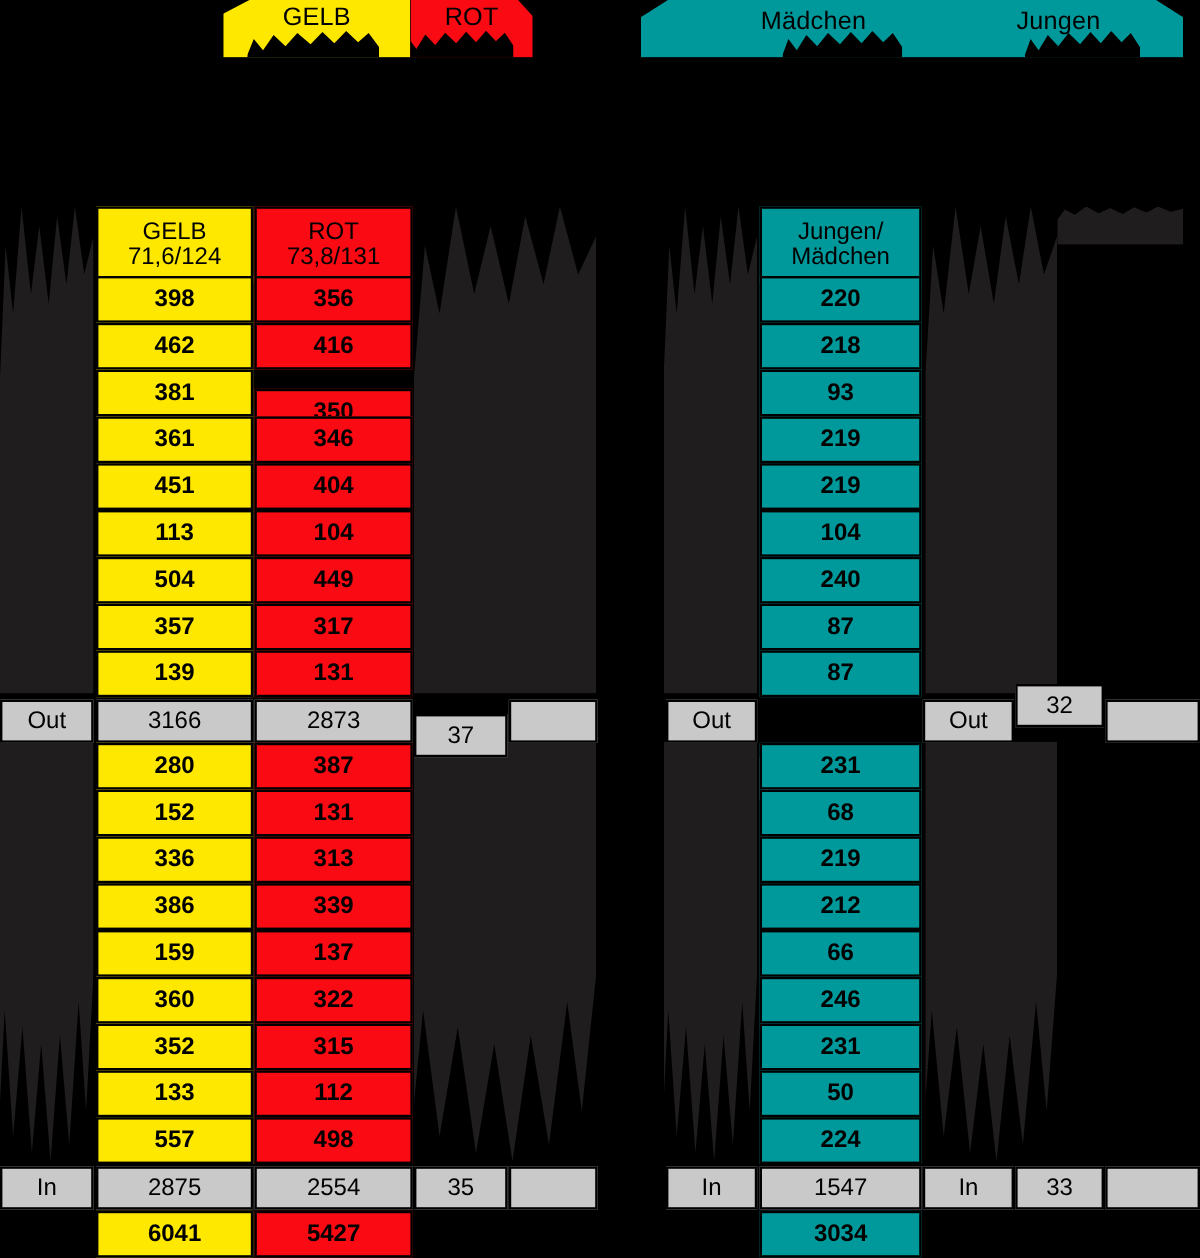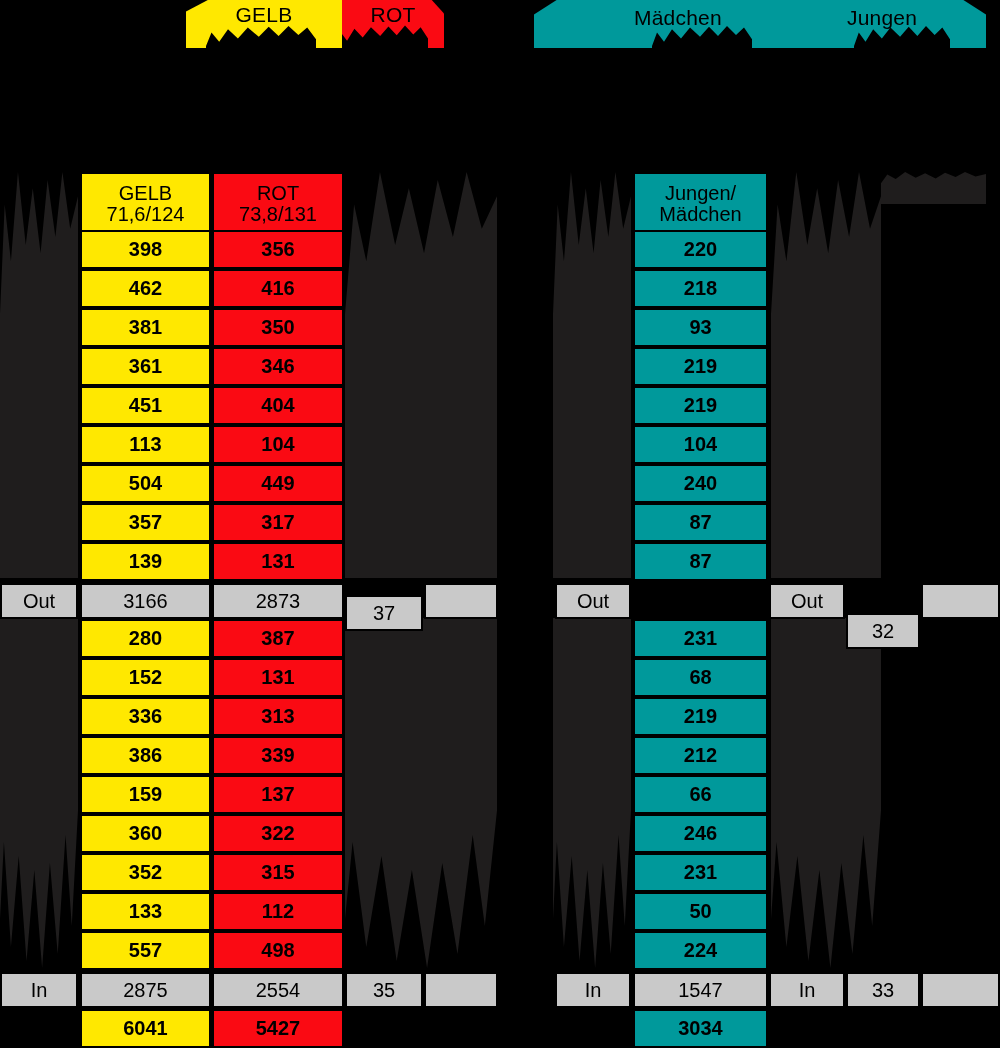--- a/index.html
+++ b/index.html
@@ -183,21 +183,21 @@
     <div class="cell c-yellow" style="left: 80px; width: 131px; top: 347px; height: 39px;">361</div>
     <div class="cell c-yellow" style="left: 80px; width: 131px; top: 386px; height: 39px;">451</div>
     <div class="cell c-yellow" style="left: 80px; width: 131px; top: 425px; height: 39px;">113</div>
     <div class="cell c-yellow" style="left: 80px; width: 131px; top: 464px; height: 39px;">504</div>
     <div class="cell c-yellow" style="left: 80px; width: 131px; top: 503px; height: 39px;">357</div>
     <div class="cell c-yellow" style="left: 80px; width: 131px; top: 542px; height: 39px;">139</div>
   </div>
 <div id="left-out-rot">
     <div class="cell c-red" style="left: 212px; width: 132px; top: 230px; height: 39px;">356</div>
     <div class="cell c-red" style="left: 212px; width: 132px; top: 269px; height: 39px;">416</div>
-    <div class="cell c-red" style="left: 212px; width: 132px; top: 308px; height: 39px;">350</div>
+    <div class="cell c-red" style="left: 212px; width: 132px; top: 324px; height: 39px;">350</div>
     <div class="cell c-red" style="left: 212px; width: 132px; top: 347px; height: 39px;">346</div>
     <div class="cell c-red" style="left: 212px; width: 132px; top: 386px; height: 39px;">404</div>
     <div class="cell c-red" style="left: 212px; width: 132px; top: 425px; height: 39px;">104</div>
     <div class="cell c-red" style="left: 212px; width: 132px; top: 464px; height: 39px;">449</div>
     <div class="cell c-red" style="left: 212px; width: 132px; top: 503px; height: 39px;">317</div>
     <div class="cell c-red" style="left: 212px; width: 132px; top: 542px; height: 39px;">131</div>
   </div>
 
 <div class="cell c-gray" style="left:0;top:583px;width:78px;height:36px;">Out</div>
 <div class="cell c-gray" style="left:80px;top:583px;width:131px;height:36px;">3166</div>
@@ -250,21 +250,21 @@
     <div class="cell c-teal" style="left: 633px; width: 135px; top: 386px; height: 39px;">219</div>
     <div class="cell c-teal" style="left: 633px; width: 135px; top: 425px; height: 39px;">104</div>
     <div class="cell c-teal" style="left: 633px; width: 135px; top: 464px; height: 39px;">240</div>
     <div class="cell c-teal" style="left: 633px; width: 135px; top: 503px; height: 39px;">87</div>
     <div class="cell c-teal" style="left: 633px; width: 135px; top: 542px; height: 39px;">87</div>
   </div>
 
 <div class="cell c-gray" style="left:555px;top:583px;width:76px;height:36px;">Out</div>
 <div class="cell c-gray" style="left:633px;top:583px;width:135px;height:36px;margin-top:48px;">1487</div>
 <div class="cell c-gray" style="left:769px;top:583px;width:76px;height:36px;">Out</div>
-<div class="cell c-gray" style="left:846px;top:613px;width:74px;height:36px;">32</div>
+<div class="cell c-gray" style="left:846px;top:570px;width:74px;height:36px;">32</div>
 <div class="cell c-gray empty" style="left:921px;top:583px;width:79px;height:36px;"></div>
 
 <div id="right-in-col">
     <div class="cell c-teal" style="left: 633px; width: 135px; top: 619px; height: 39px;">231</div>
     <div class="cell c-teal" style="left: 633px; width: 135px; top: 658px; height: 39px;">68</div>
     <div class="cell c-teal" style="left: 633px; width: 135px; top: 697px; height: 39px;">219</div>
     <div class="cell c-teal" style="left: 633px; width: 135px; top: 736px; height: 39px;">212</div>
     <div class="cell c-teal" style="left: 633px; width: 135px; top: 775px; height: 39px;">66</div>
     <div class="cell c-teal" style="left: 633px; width: 135px; top: 814px; height: 39px;">246</div>
     <div class="cell c-teal" style="left: 633px; width: 135px; top: 853px; height: 39px;">231</div>

